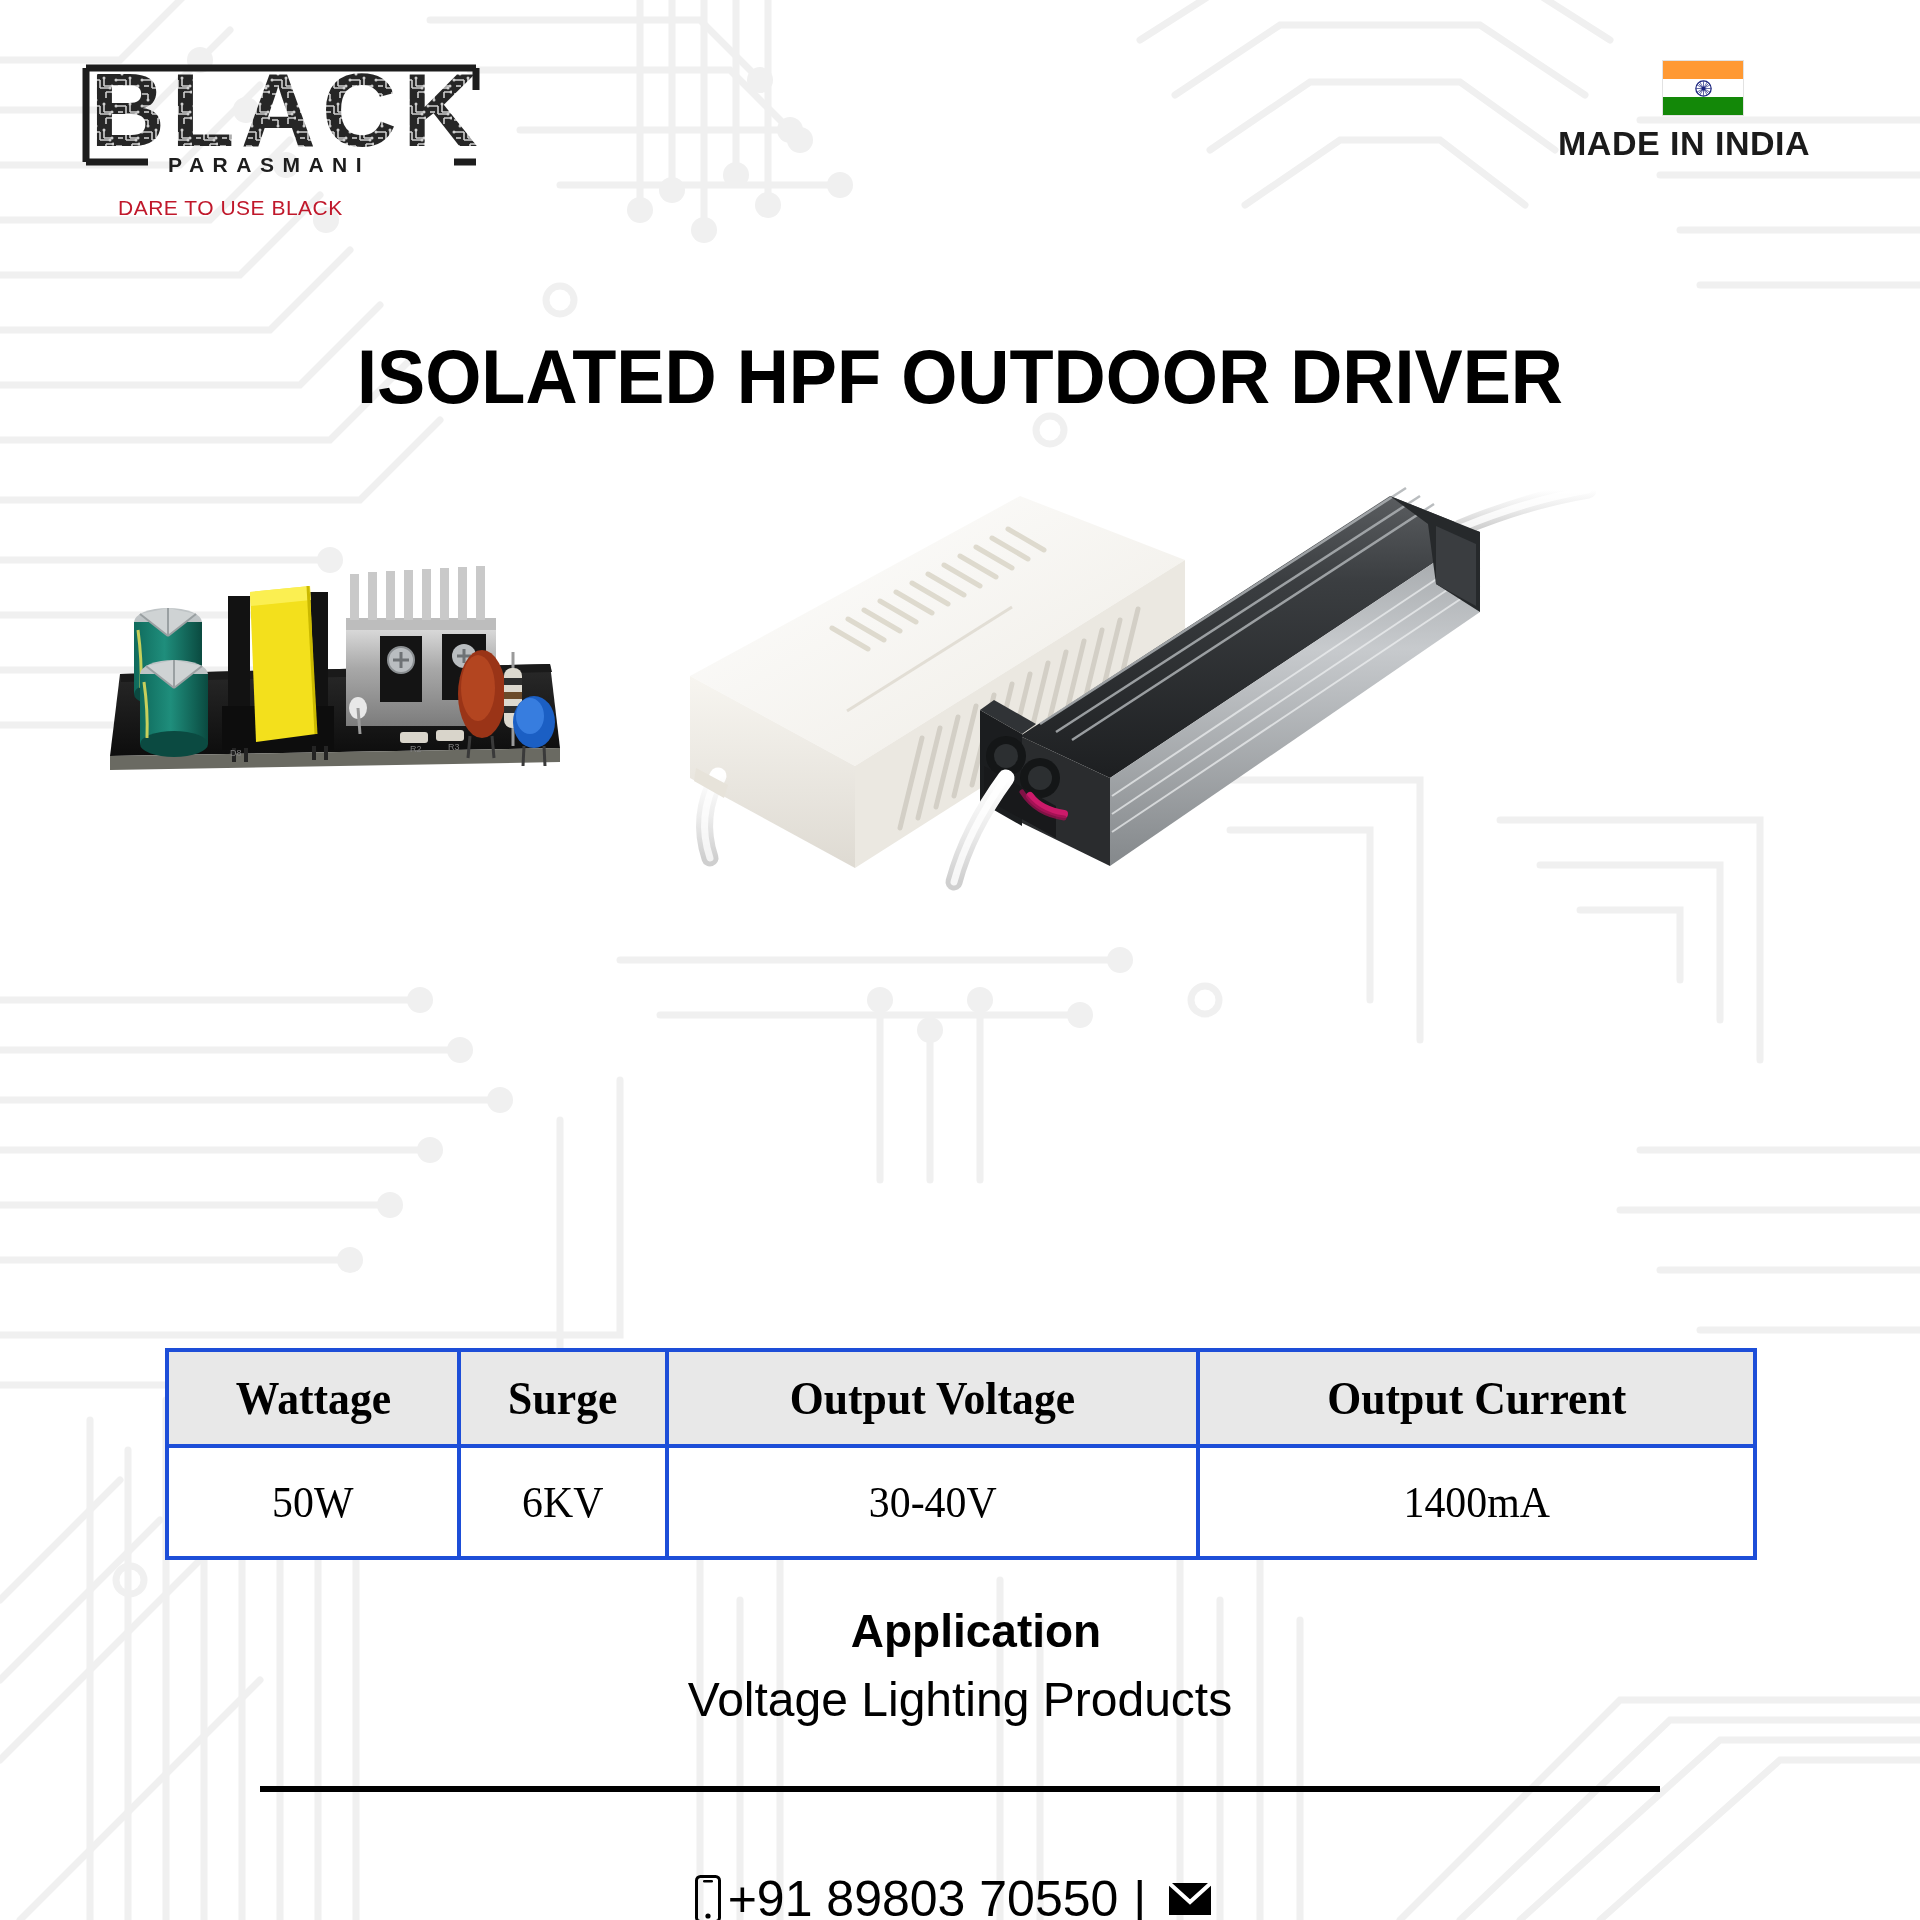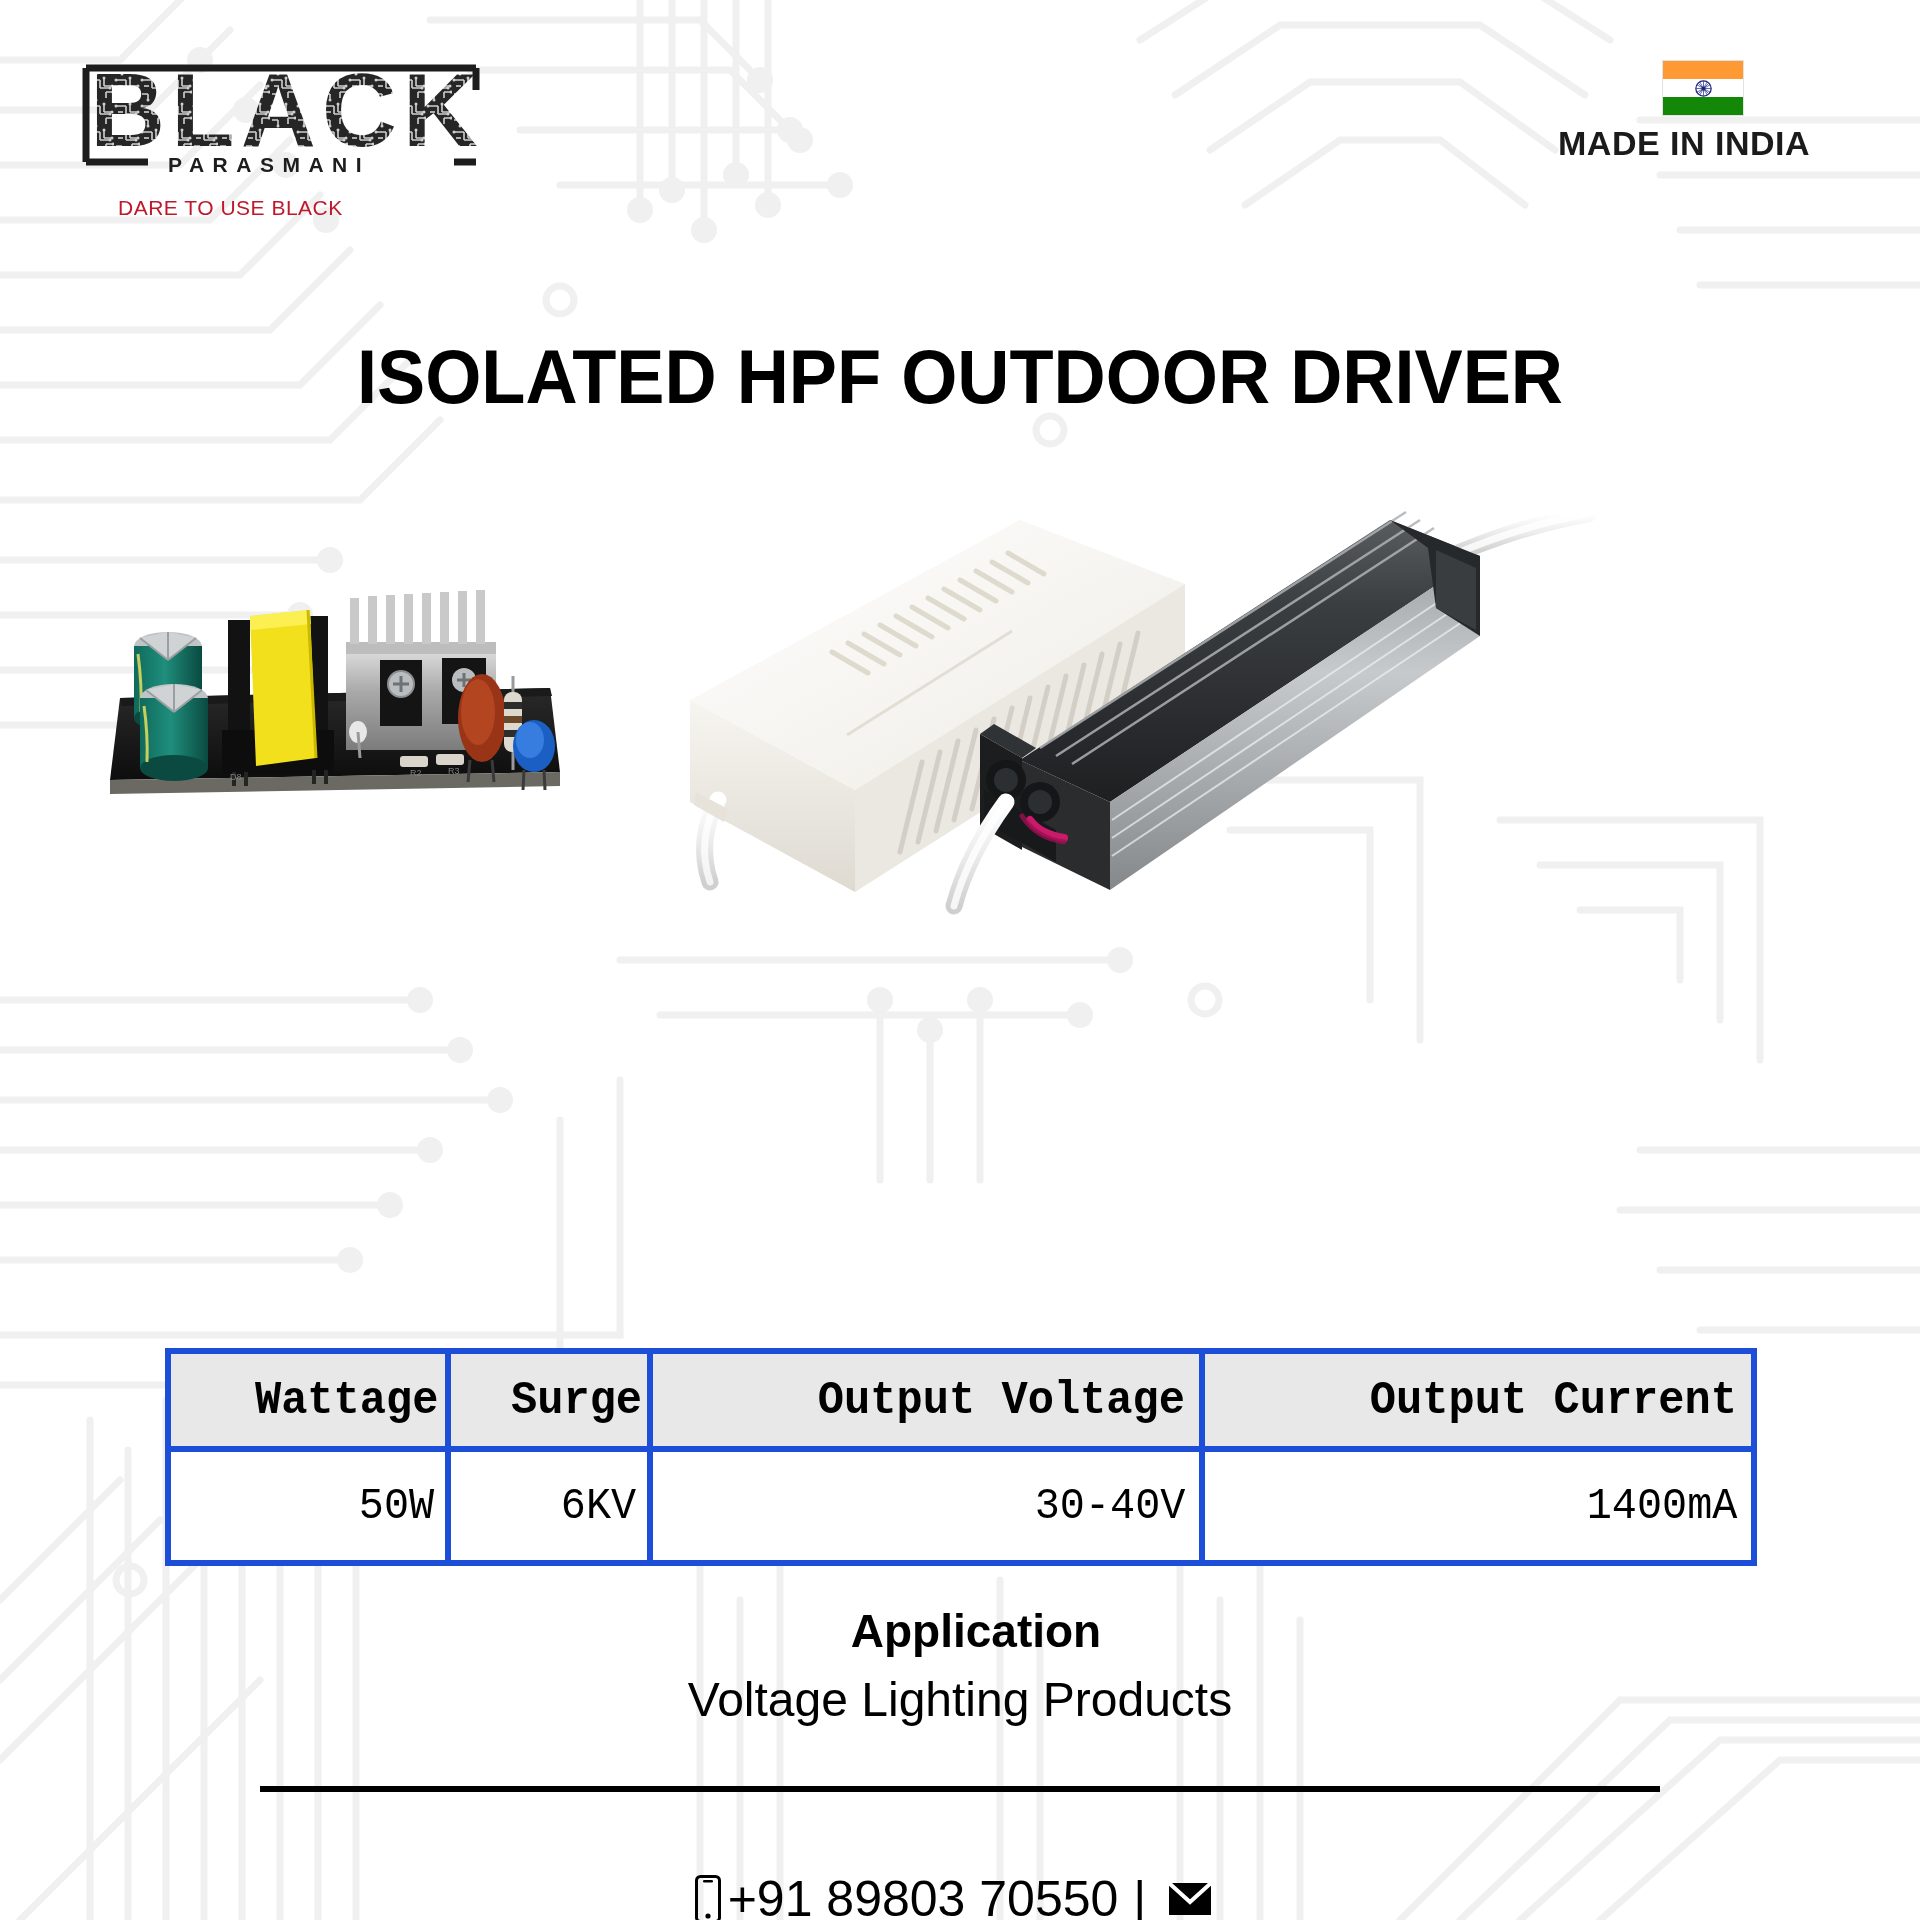--- a/index.html
+++ b/index.html
@@ -104,39 +104,39 @@
     color: #000000;
     transform: scaleX(0.95);
     transform-origin: center center;
     white-space: nowrap;
   }
 
   
   .products {
     position: absolute;
     left: 0;
-    top: 480px;
+    top: 456px;
     width: 1920px;
     height: 520px;
   }
   .products svg { display: block; }
 
   
   .spec-table {
     position: absolute;
     left: 165px;
     top: 1348px;
     width: 1592px;
     border-collapse: collapse;
     background: #ffffff;
   }
   .spec-table th, .spec-table td {
-    border: 6px solid #1d4ed8;
-    text-align: right;
-    font-family: Liberation Mono, monospace;
+    border: 4px solid #1d4ed8;
+    text-align: center;
+    font-family: Liberation Serif, serif;
     color: #000000;
   }
   .spec-table th {
     background: #e8e8e8;
     font-weight: bold;
     font-size: 47px;
     height: 92px;
     padding: 0;
     transform: none;
   }

